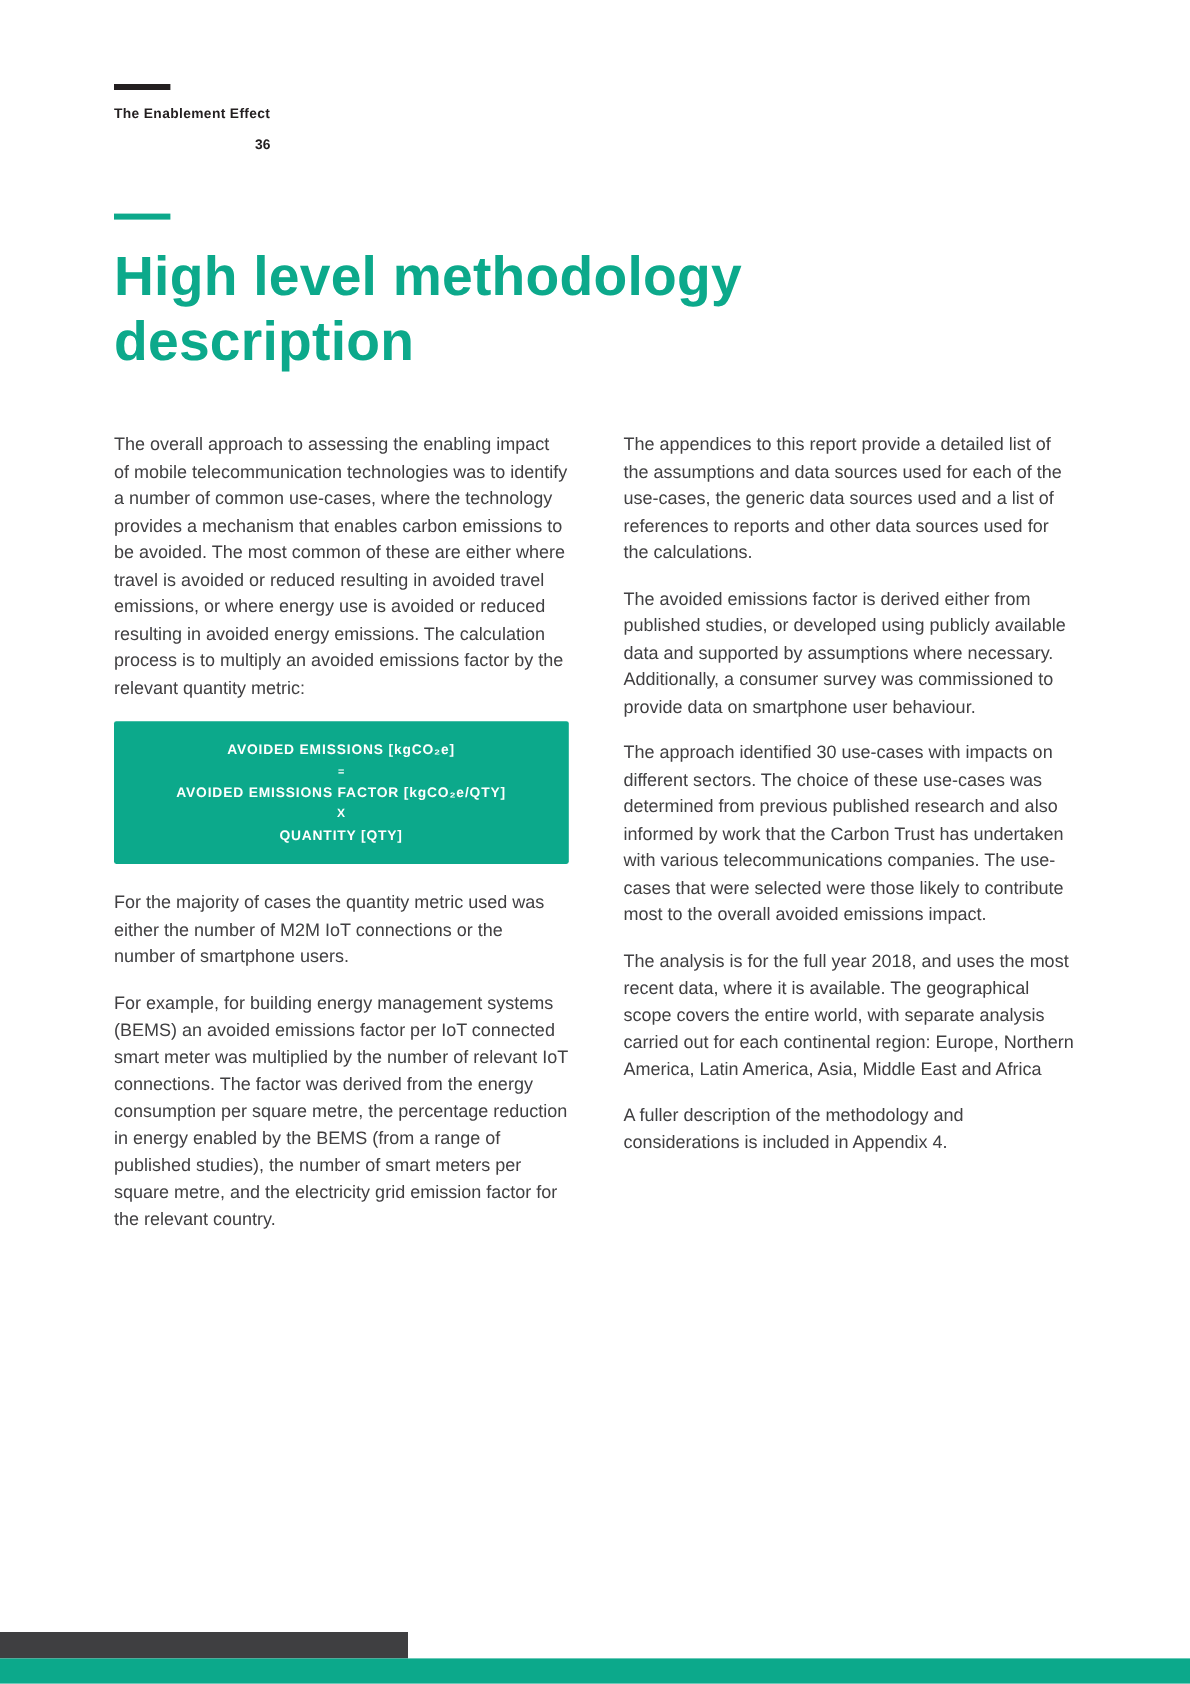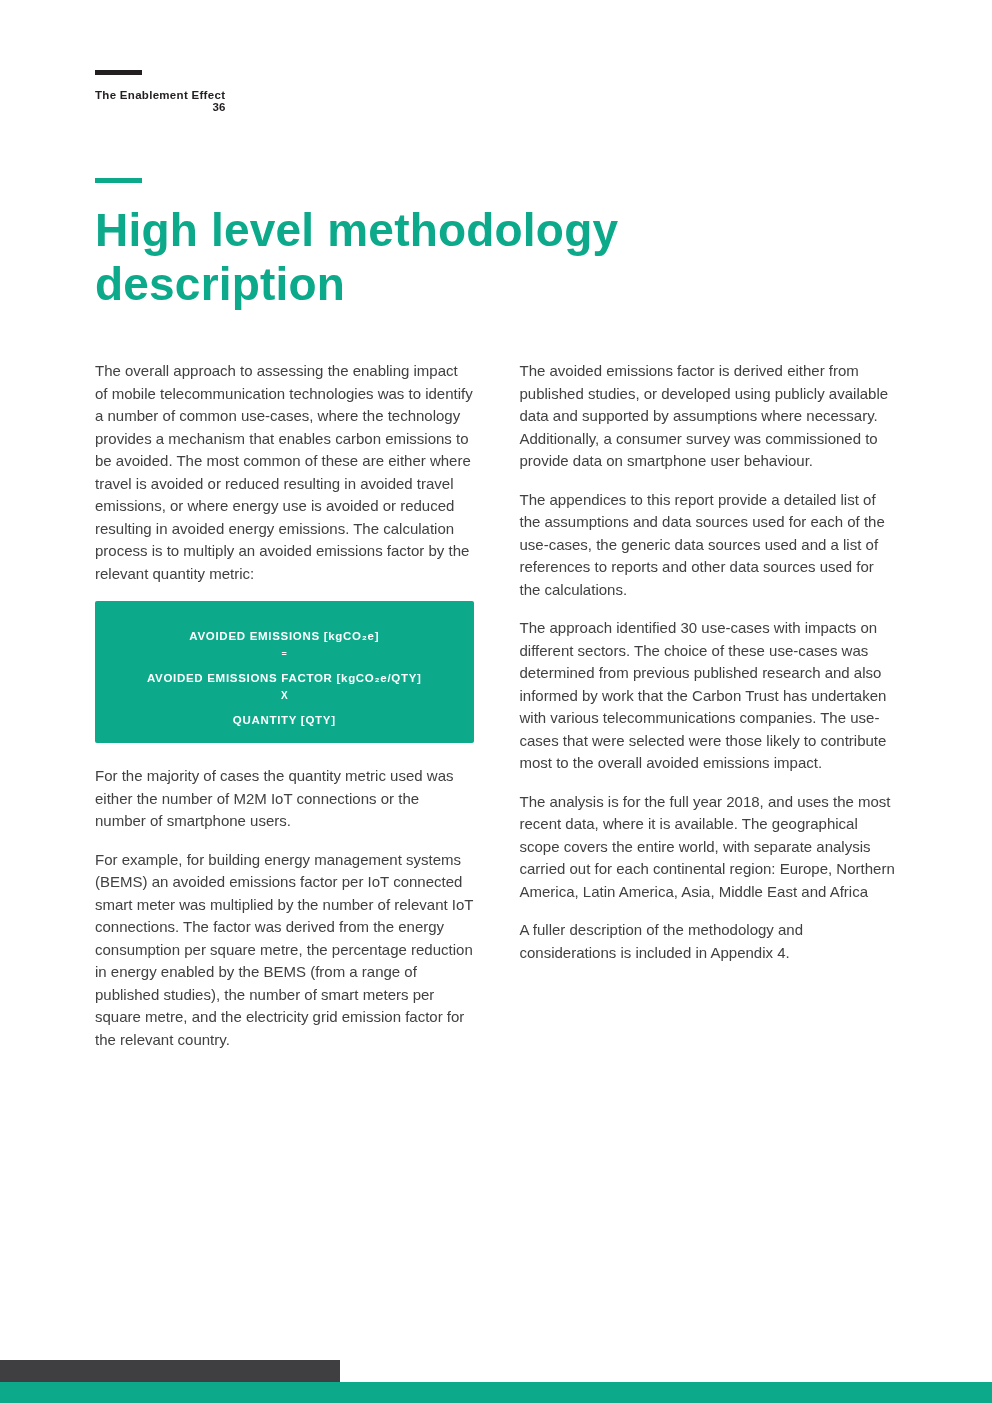--- a/index.html
+++ b/index.html
@@ -15,21 +15,21 @@
     font-family:"Liberation Sans", sans-serif;
     color:var(--ink);
     overflow:hidden;
   }
   .page{position:relative;width:100%;height:100%;}
 
   
   .header{position:absolute;left:95px;top:70px;text-align:right;}
   .header-dash{width:47px;height:5px;background:#231f20;margin-bottom:14px;}
   .report-title{font-size:11.5px;font-weight:bold;letter-spacing:.3px;color:#231f20;}
-  .page-number{font-size:11.5px;font-weight:bold;color:#231f20;margin-top:0;}
+  .page-number{font-size:11.5px;font-weight:bold;color:#231f20;margin-top:14px;}
 
   
   .title-block{position:absolute;left:95px;top:178px;width:800px;}
   .title-dash{width:47px;height:5px;background:var(--teal);margin-bottom:20px;}
   h1{
     font-size:46px;line-height:54px;font-weight:800;
     color:var(--teal);letter-spacing:.2px;
   }
 
   
@@ -49,21 +49,20 @@
     border-radius:2px;
     width:100%;
     margin:8px 0 22px 0;
     padding:17px 10px 16px;
     text-align:center;
     color:#ffffff;
   }
   .f-line{
     font-size:11.5px;font-weight:bold;letter-spacing:.7px;
     line-height:14px;
-    margin-top:11px;
   }
   .f-op{
     font-size:10px;font-weight:bold;line-height:12px;
     margin:5px 0;
   }
   .f-op.eq{font-size:9px;}
 
   
   .footer-dark-bar{
     position:absolute;left:0;bottom:21px;
@@ -101,22 +100,22 @@
         <div class="f-line">AVOIDED EMISSIONS FACTOR [kgCO₂e/QTY]</div>
         <div class="f-op">X</div>
         <div class="f-line">QUANTITY [QTY]</div>
       </div>
 
       <p>For the majority of cases the quantity metric used was either the number of M2M IoT connections or the number of smartphone users.</p>
       <p>For example, for building energy management systems (BEMS) an avoided emissions factor per IoT connected smart meter was multiplied by the number of relevant IoT connections. The factor was derived from the energy consumption per square metre, the percentage reduction in energy enabled by the BEMS (from a range of published studies), the number of smart meters per square metre, and the electricity grid emission factor for the relevant country.</p>
     </div>
 
     <div class="col">
+      <p>The appendices to this report provide a detailed list of the assumptions and data sources used for each of the use-cases, the generic data sources used and a list of references to reports and other data sources used for the calculations.</p>
       <p>The avoided emissions factor is derived either from published studies, or developed using publicly available data and supported by assumptions where necessary. Additionally, a consumer survey was commissioned to provide data on smartphone user behaviour.</p>
-      <p>The appendices to this report provide a detailed list of the assumptions and data sources used for each of the use-cases, the generic data sources used and a list of references to reports and other data sources used for the calculations.</p>
       <p>The approach identified 30 use-cases with impacts on different sectors. The choice of these use-cases was determined from previous published research and also informed by work that the Carbon Trust has undertaken with various telecommunications companies. The use-cases that were selected were those likely to contribute most to the overall avoided emissions impact.</p>
       <p>The analysis is for the full year 2018, and uses the most recent data, where it is available. The geographical scope covers the entire world, with separate analysis carried out for each continental region: Europe, Northern America, Latin America, Asia, Middle East and Africa</p>
       <p>A fuller description of the methodology and considerations is included in Appendix 4.</p>
     </div>
 
   </div>
 
   <div class="footer-dark-bar"></div>
   <div class="footer-teal-bar"></div>
 

